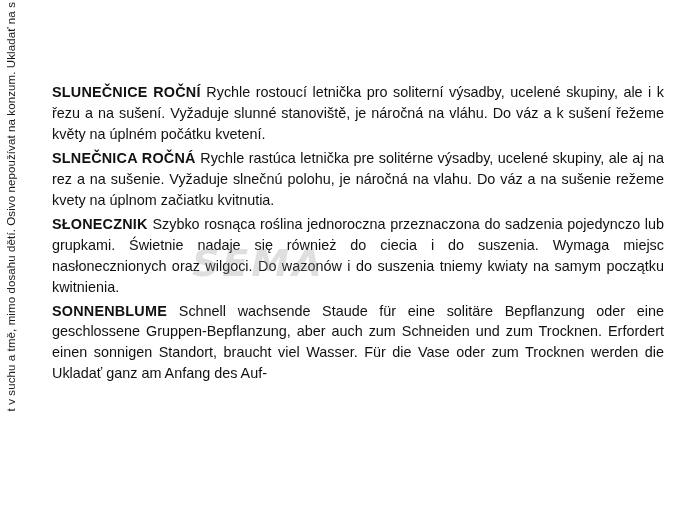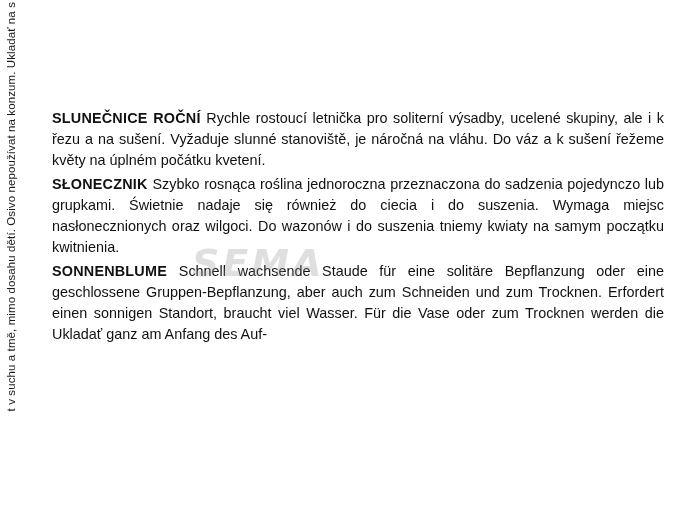--- a/index.html
+++ b/index.html
@@ -38,21 +38,21 @@
   }
 
   
   .content {
     position: absolute;
     left: 52px;
     top: 0;
     width: 612px;
     height: 456px;
     box-sizing: border-box;
-    padding-top: 108px;
+    padding-top: 82px;
     overflow: hidden;
   }
 
   .entry {
     margin: 0 0 0 0;
     font-size: 14.4px;
     line-height: 1.455;
     text-align: justify;
     text-justify: inter-word;
     color: #111111;
@@ -101,20 +101,23 @@
 <body>
 
 <div class="side-strip">t v suchu a tmě, mimo dosahu dětí.  Osivo nepoužívat na konzum.  Ukladať na s</div>
 
 <div class="content">
 
   <p class="entry">
     <span class="term">SLUNEČNICE ROČNÍ </span><span class="body">Rychle rostoucí letnička pro soliterní výsadby, ucelené skupiny, ale i k řezu a na sušení. Vyžaduje slunné stanoviště, je náročná na vláhu. Do váz a k sušení řežeme květy na úplném počátku kvetení.</span>
   </p>
 
+  <p class="entry">
+    <span class="term">SLNEČNICA ROČNÁ </span><span class="body">Rychle rastúca letnička pre solitérne výsadby, ucelené skupiny, ale aj na rez a na sušenie. Vyžaduje slnečnú polohu, je náročná na vlahu. Do váz a na sušenie režeme kvety na úplnom začiatku kvitnutia.</span>
+  </p>
 
   <p class="entry">
     <span class="term">SŁONECZNIK </span><span class="body">Szybko rosnąca roślina jednoroczna przeznaczona do sadzenia pojedynczo lub grupkami. Świetnie nadaje się również do ciecia i do suszenia. Wymaga miejsc nasłonecznionych oraz wilgoci. Do wazonów i do suszenia tniemy kwiaty na samym początku kwitnienia.</span>
   </p>
 
   <p class="entry">
     <span class="term">SONNENBLUME </span><span class="body">Schnell wachsende Staude für eine solitäre Bepflanzung oder eine geschlossene Gruppen-Bepflanzung, aber auch zum Schneiden und zum Trocknen. Erfordert einen sonnigen Standort, braucht viel Wasser. Für die Vase oder zum Trocknen werden die Ukladať ganz am Anfang des Auf-</span>
   </p>
 
 </div>

